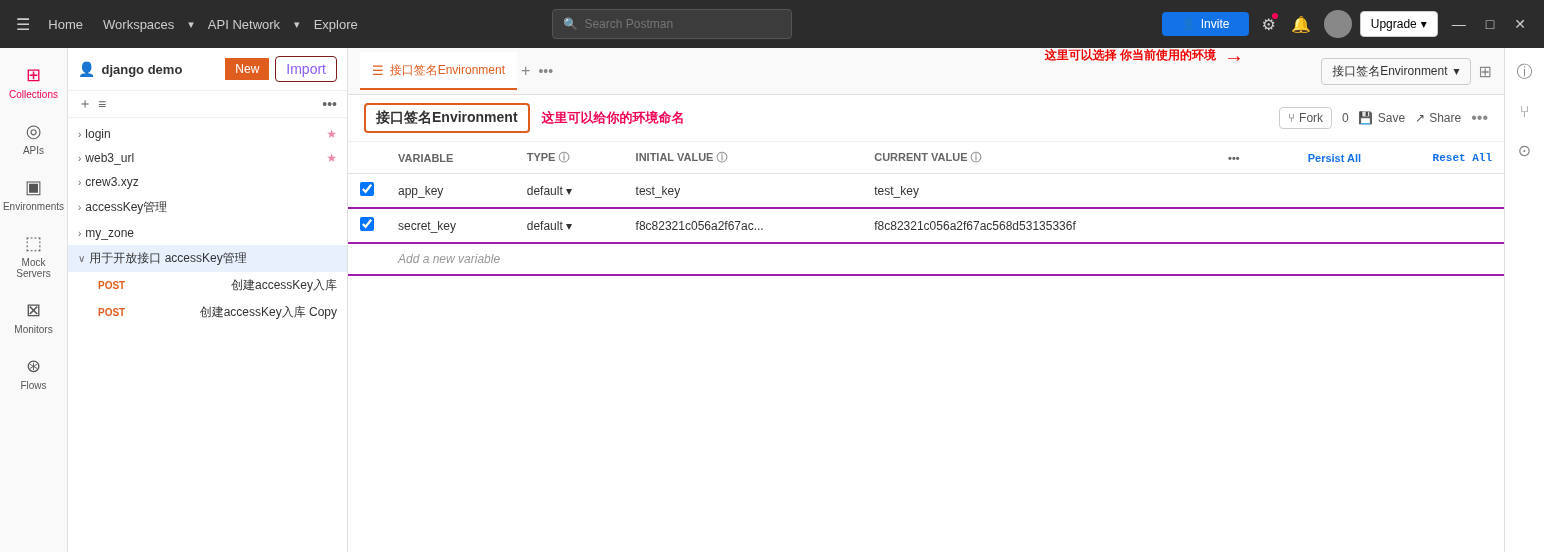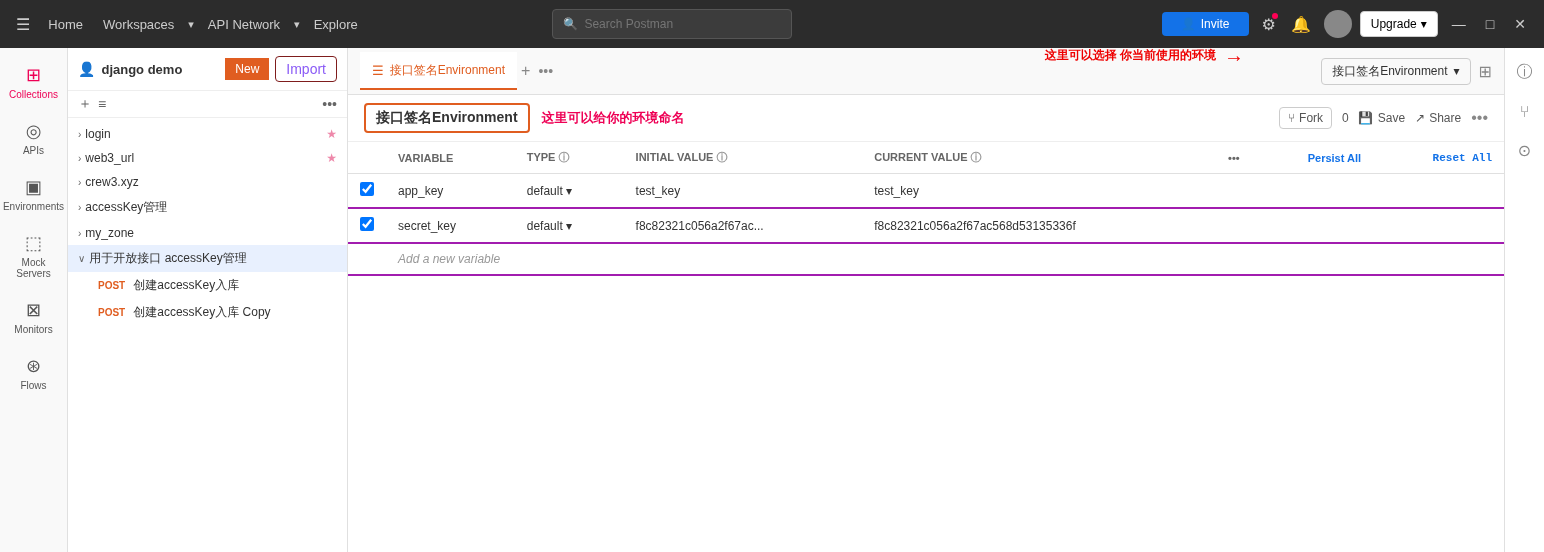--- a/index.html
+++ b/index.html
@@ -152,21 +152,21 @@
       padding: 5px 10px;
       cursor: pointer;
       font-size: 12px;
       color: #333;
       gap: 4px;
     }
     .tree-item.selected { background: #e8f0fe; }
     .tree-chevron { font-size: 10px; color: #666; }
     .tree-label { flex: 1; }
     .tree-star { color: #e8a; font-size: 12px; }
-    .tree-item-sub { padding-left: 30px; }
+    .tree-item-sub { padding-left: 30px; text-align: right; }
     .post-badge { color: #e05d20; font-size: 10px; font-weight: bold; margin-right: 4px; }
 
     
     .right-content { flex: 1; display: flex; flex-direction: column; overflow: hidden; }
     .tab {
       display: flex;
       align-items: center;
       gap: 6px;
       padding: 0 12px;
       height: 38px;

